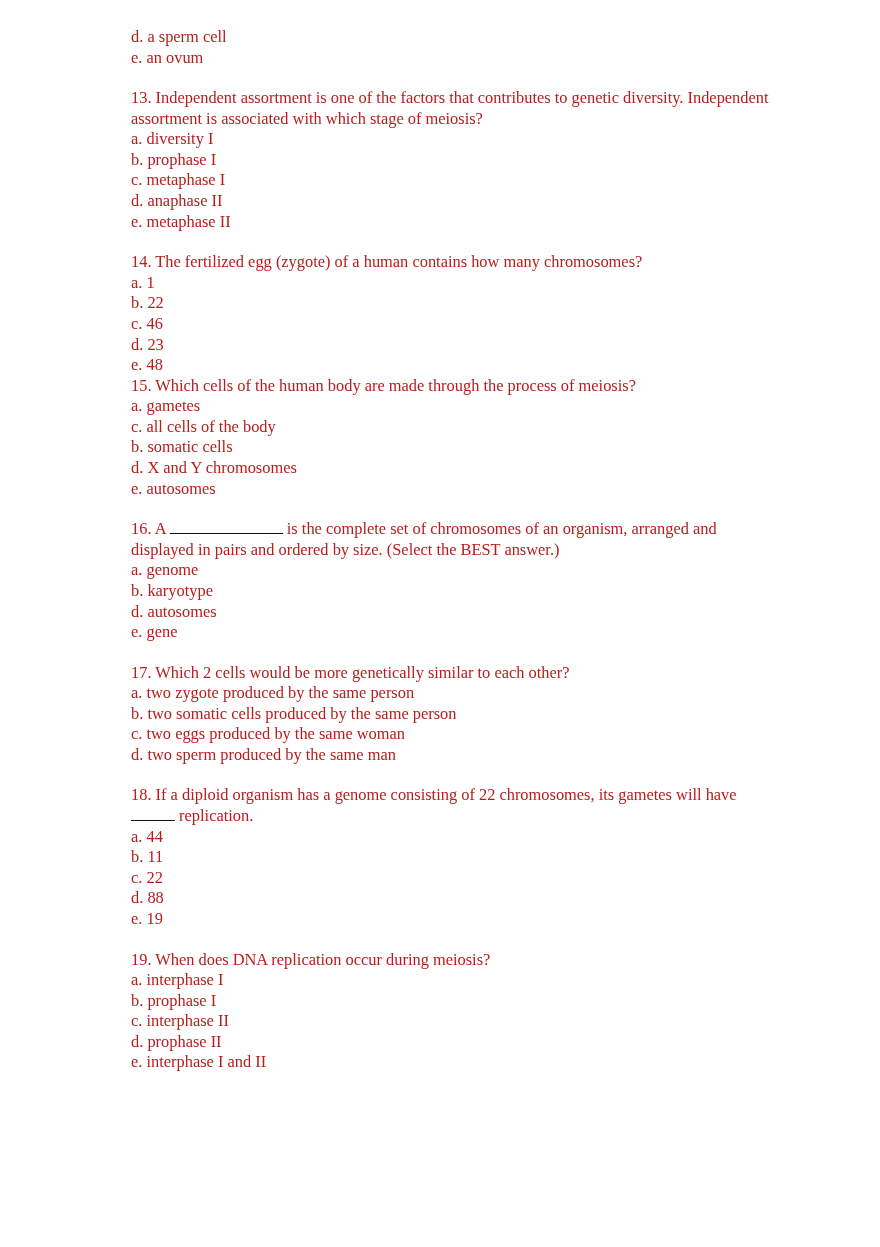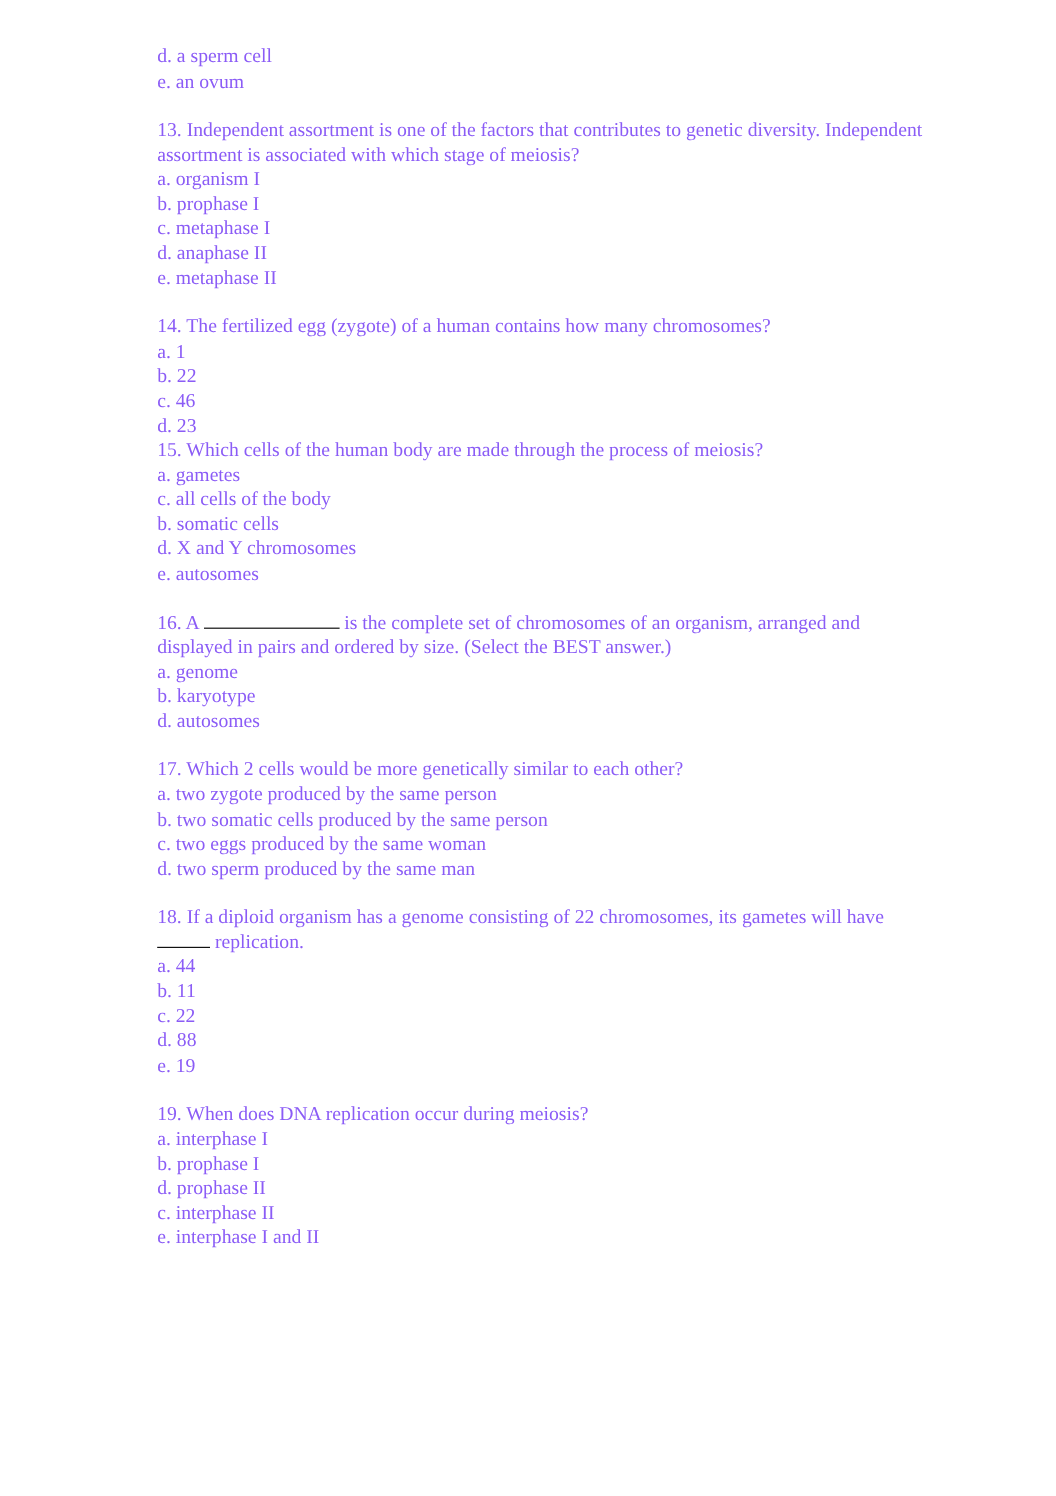--- a/index.html
+++ b/index.html
@@ -1,20 +1,20 @@
 <!DOCTYPE html>
 <html><head>
 <meta charset="utf-8">
 <style>
   html, body { margin: 0; padding: 0; background: #ffffff; }
   body { width: 880px; height: 1247px; position: relative; overflow: hidden; }
   .page {
-    position: absolute; left: 131px; top: 37px; width: 690px;
+    position: absolute; left: 131px; top: 27px; width: 690px;
     font-family: "Liberation Serif", "DejaVu Serif", serif;
-    font-size: 16.4px; line-height: 20.6px; color: #8b5cf6;
+    font-size: 16.4px; line-height: 20.6px; color: #b91c1c;
   }
   .line { display: block; white-space: pre; height: 20.6px; }
   .gap { height: 19.9px; }
   .q { margin: 0; }
   .blank-line { display: inline-block; border-bottom: 1px solid #111; vertical-align: baseline; height: 1px; }
   .b16 { width: 113px; }
   .b18 { width: 44px; }
 </style>
 </head>
 <body>
@@ -23,52 +23,54 @@
 
   <div>
     <span class="line">d. a sperm cell</span>
     <span class="line">e. an ovum</span>
   </div>
   <div class="gap"></div>
 
   <div class="q">
     <span class="line">13. Independent assortment is one of the factors that contributes to genetic diversity. Independent</span>
     <span class="line">assortment is associated with which stage of meiosis?</span>
-    <span class="line">a. organism I</span>
+    <span class="line">a. diversity I</span>
     <span class="line">b. prophase I</span>
     <span class="line">c. metaphase I</span>
     <span class="line">d. anaphase II</span>
     <span class="line">e. metaphase II</span>
   </div>
   <div class="gap"></div>
 
   <div class="q">
     <span class="line">14. The fertilized egg (zygote) of a human contains how many chromosomes?</span>
     <span class="line">a. 1</span>
     <span class="line">b. 22</span>
     <span class="line">c. 46</span>
     <span class="line">d. 23</span>
+    <span class="line">e. 48</span>
   </div>
 
   <div class="q">
     <span class="line">15. Which cells of the human body are made through the process of meiosis?</span>
     <span class="line">a. gametes</span>
     <span class="line">c. all cells of the body</span>
     <span class="line">b. somatic cells</span>
     <span class="line">d. X and Y chromosomes</span>
     <span class="line">e. autosomes</span>
   </div>
   <div class="gap"></div>
 
   <div class="q">
     <span class="line"><span>16. A </span><span class="blank-line b16"></span><span> is the complete set of chromosomes of an organism, arranged and</span></span>
     <span class="line">displayed in pairs and ordered by size. (Select the BEST answer.)</span>
     <span class="line">a. genome</span>
     <span class="line">b. karyotype</span>
     <span class="line">d. autosomes</span>
+    <span class="line">e. gene</span>
   </div>
   <div class="gap"></div>
 
   <div class="q">
     <span class="line">17. Which 2 cells would be more genetically similar to each other?</span>
     <span class="line">a. two zygote produced by the same person</span>
     <span class="line">b. two somatic cells produced by the same person</span>
     <span class="line">c. two eggs produced by the same woman</span>
     <span class="line">d. two sperm produced by the same man</span>
   </div>
@@ -82,18 +84,18 @@
     <span class="line">c. 22</span>
     <span class="line">d. 88</span>
     <span class="line">e. 19</span>
   </div>
   <div class="gap"></div>
 
   <div class="q">
     <span class="line">19. When does DNA replication occur during meiosis?</span>
     <span class="line">a. interphase I</span>
     <span class="line">b. prophase I</span>
+    <span class="line">c. interphase II</span>
     <span class="line">d. prophase II</span>
-    <span class="line">c. interphase II</span>
     <span class="line">e. interphase I and II</span>
   </div>
 
 </div>
 
 </body></html>

